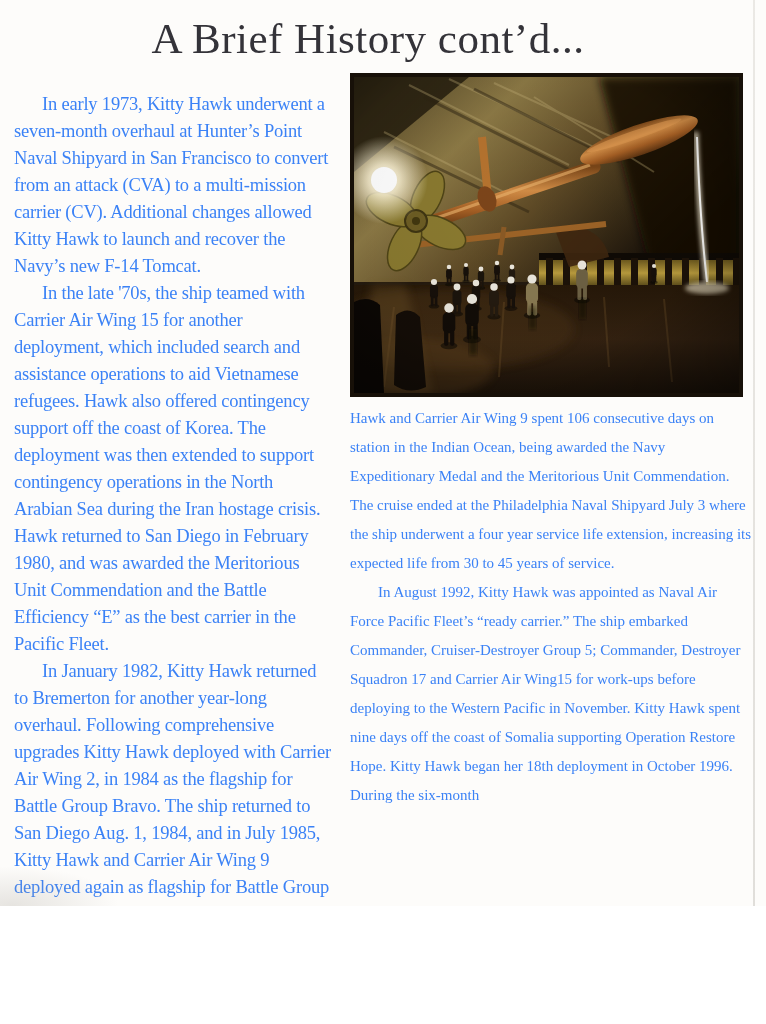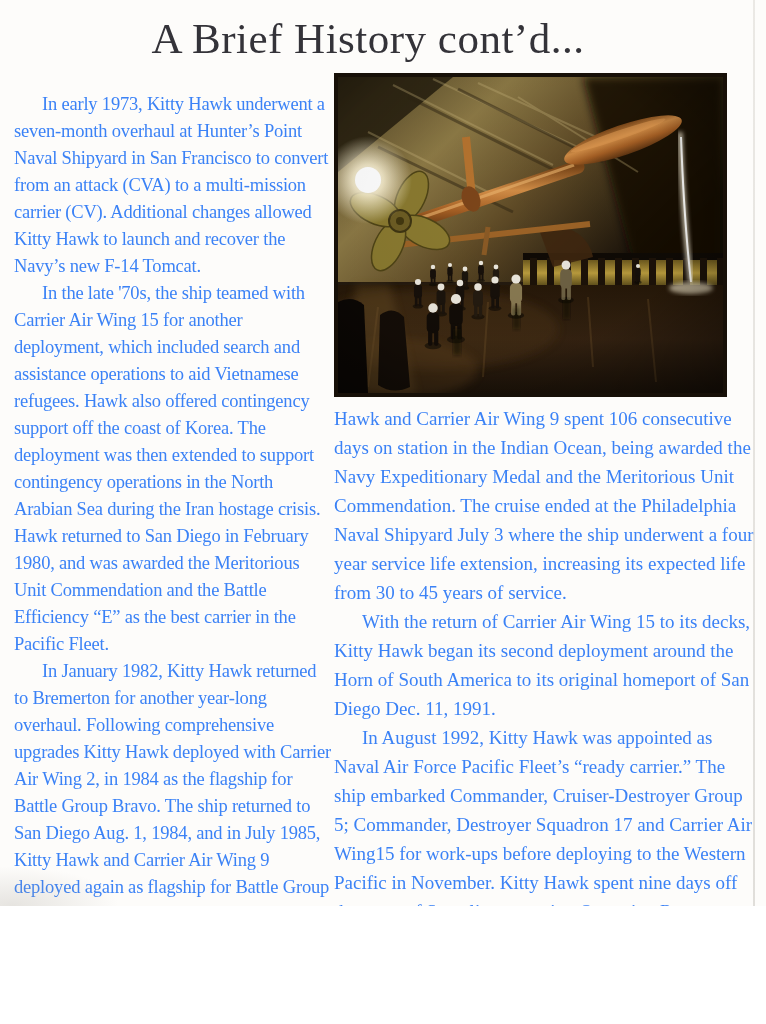--- a/index.html
+++ b/index.html
@@ -44,22 +44,22 @@
   .col-left {
     width: 320px;
     flex: none;
     padding-top: 18px;
     font-size: 18.5px;
     line-height: 27px;
     letter-spacing: -0.2px;
   }
   .col-right {
     flex: 1;
-    margin-left: 0;
-    font-size: 19px;
+    margin-left: 16px;
+    font-size: 15px;
     line-height: 29px;
   }
   p { margin: 0; color: #3b82f6; }
   .indent1 { text-indent: 28px; }
   .indent2 { text-indent: 46px; }
   .noindent { text-indent: 0; }
   .photo-frame {
     margin: 0 0 7px 0;
     width: 385px;
     height: 316px;
@@ -233,21 +233,20 @@
 
           <rect x="175" y="230" width="7" height="22" fill="#0d0805" opacity="0.5" filter="url(#blur2)"></rect>
           <rect x="225" y="222" width="7" height="20" fill="#0d0805" opacity="0.5" filter="url(#blur2)"></rect>
           <rect x="115" y="252" width="8" height="26" fill="#0d0805" opacity="0.5" filter="url(#blur2)"></rect>
 
           <rect x="0" y="0" width="385" height="316" fill="url(#vigG)"></rect>
         </svg>
       </figure>
 
       <p class="noindent">Hawk and Carrier Air Wing 9 spent 106 consecutive days on station in the Indian Ocean, being awarded the Navy Expeditionary Medal and the Meritorious Unit Commendation. The cruise ended at the Philadelphia Naval Shipyard July 3 where the ship underwent a four year service life extension, increasing its expected life from 30 to 45 years of service.</p>
-      <p class="indent1">With the return of Carrier Air Wing 15 to its decks, Kitty Hawk began its second deployment around the Horn of South America to its original homeport of San Diego Dec. 11, 1991.</p>
       <p class="indent1">In August 1992, Kitty Hawk was appointed as Naval Air Force Pacific Fleet’s “ready carrier.” The ship embarked Commander, Cruiser-Destroyer Group 5; Commander, Destroyer Squadron 17 and Carrier Air Wing15 for work-ups before deploying to the Western Pacific in November. Kitty Hawk spent nine days off the coast of Somalia supporting Operation Restore Hope. Kitty Hawk began her 18th deployment in October 1996. During the six-month</p>
     </div>
 
   </div>
 
   <div class="scan-line"></div>
   <div class="scan-corner"></div>
 </div>
 
 </body></html>

